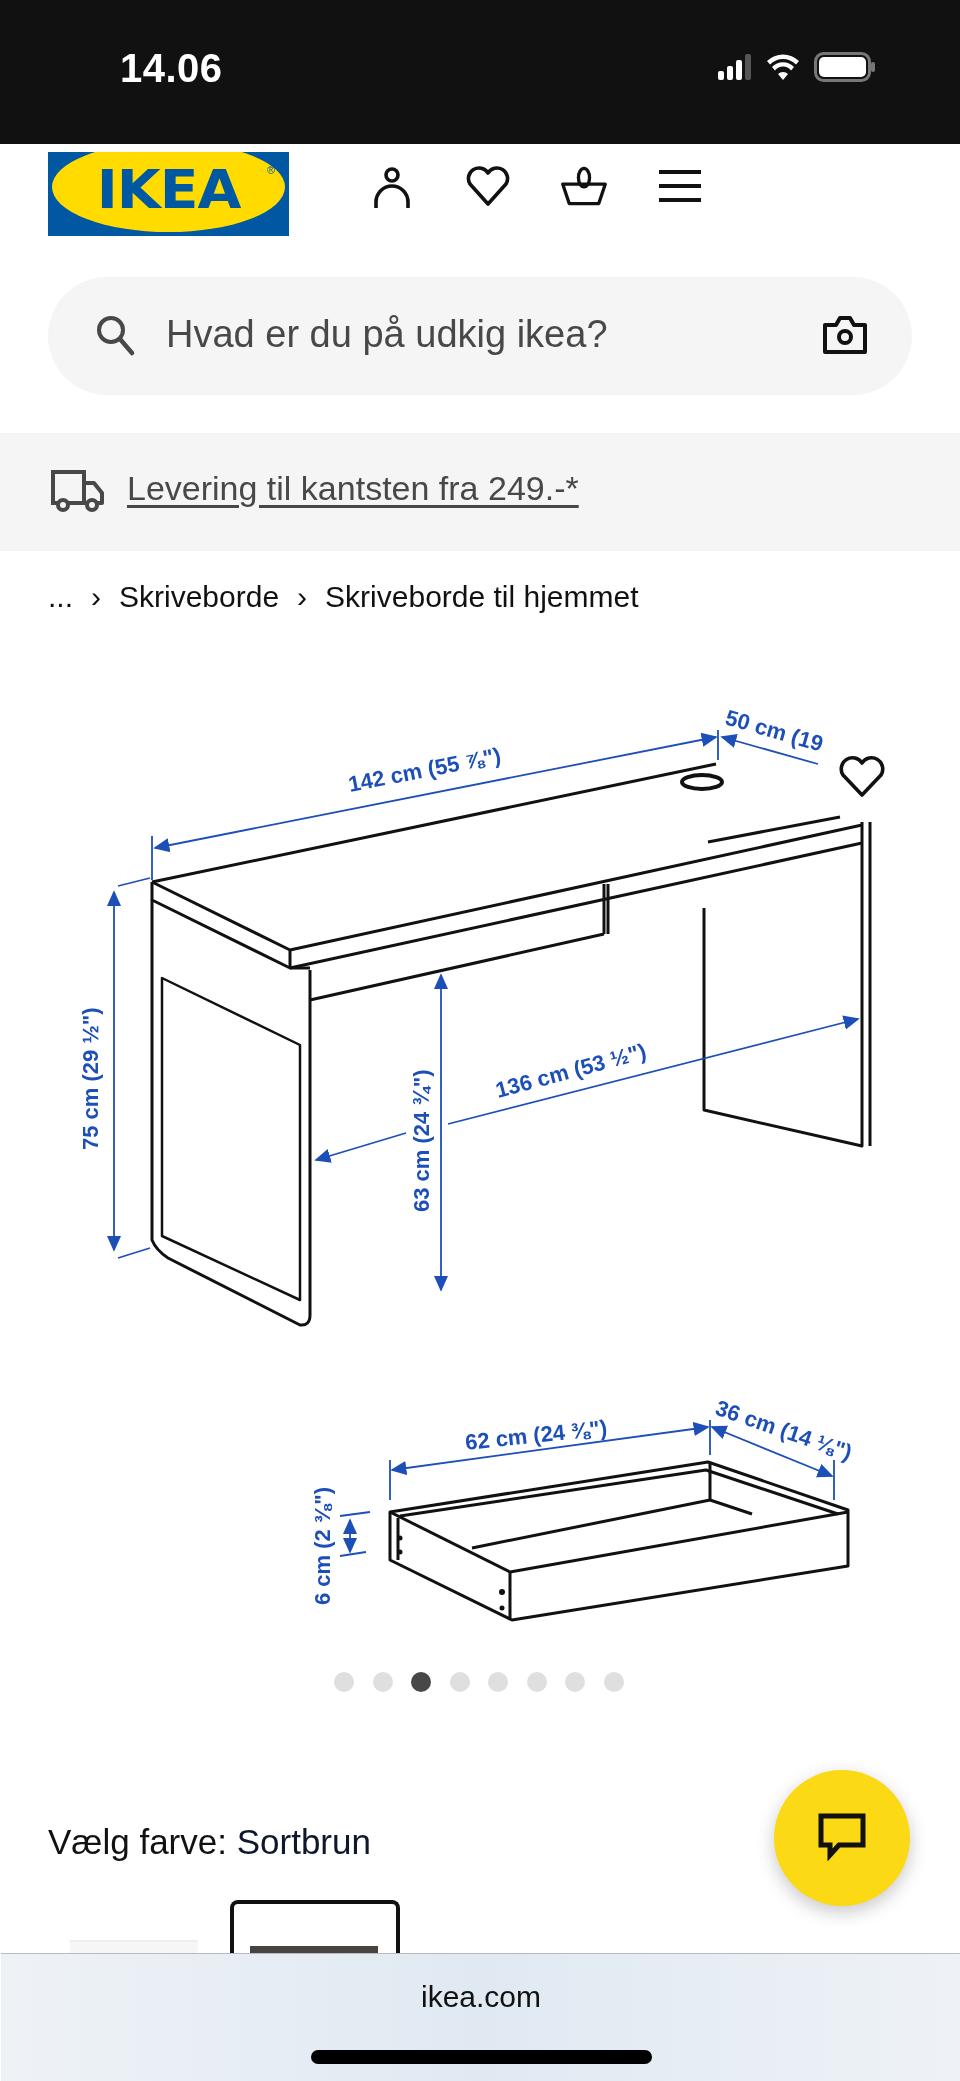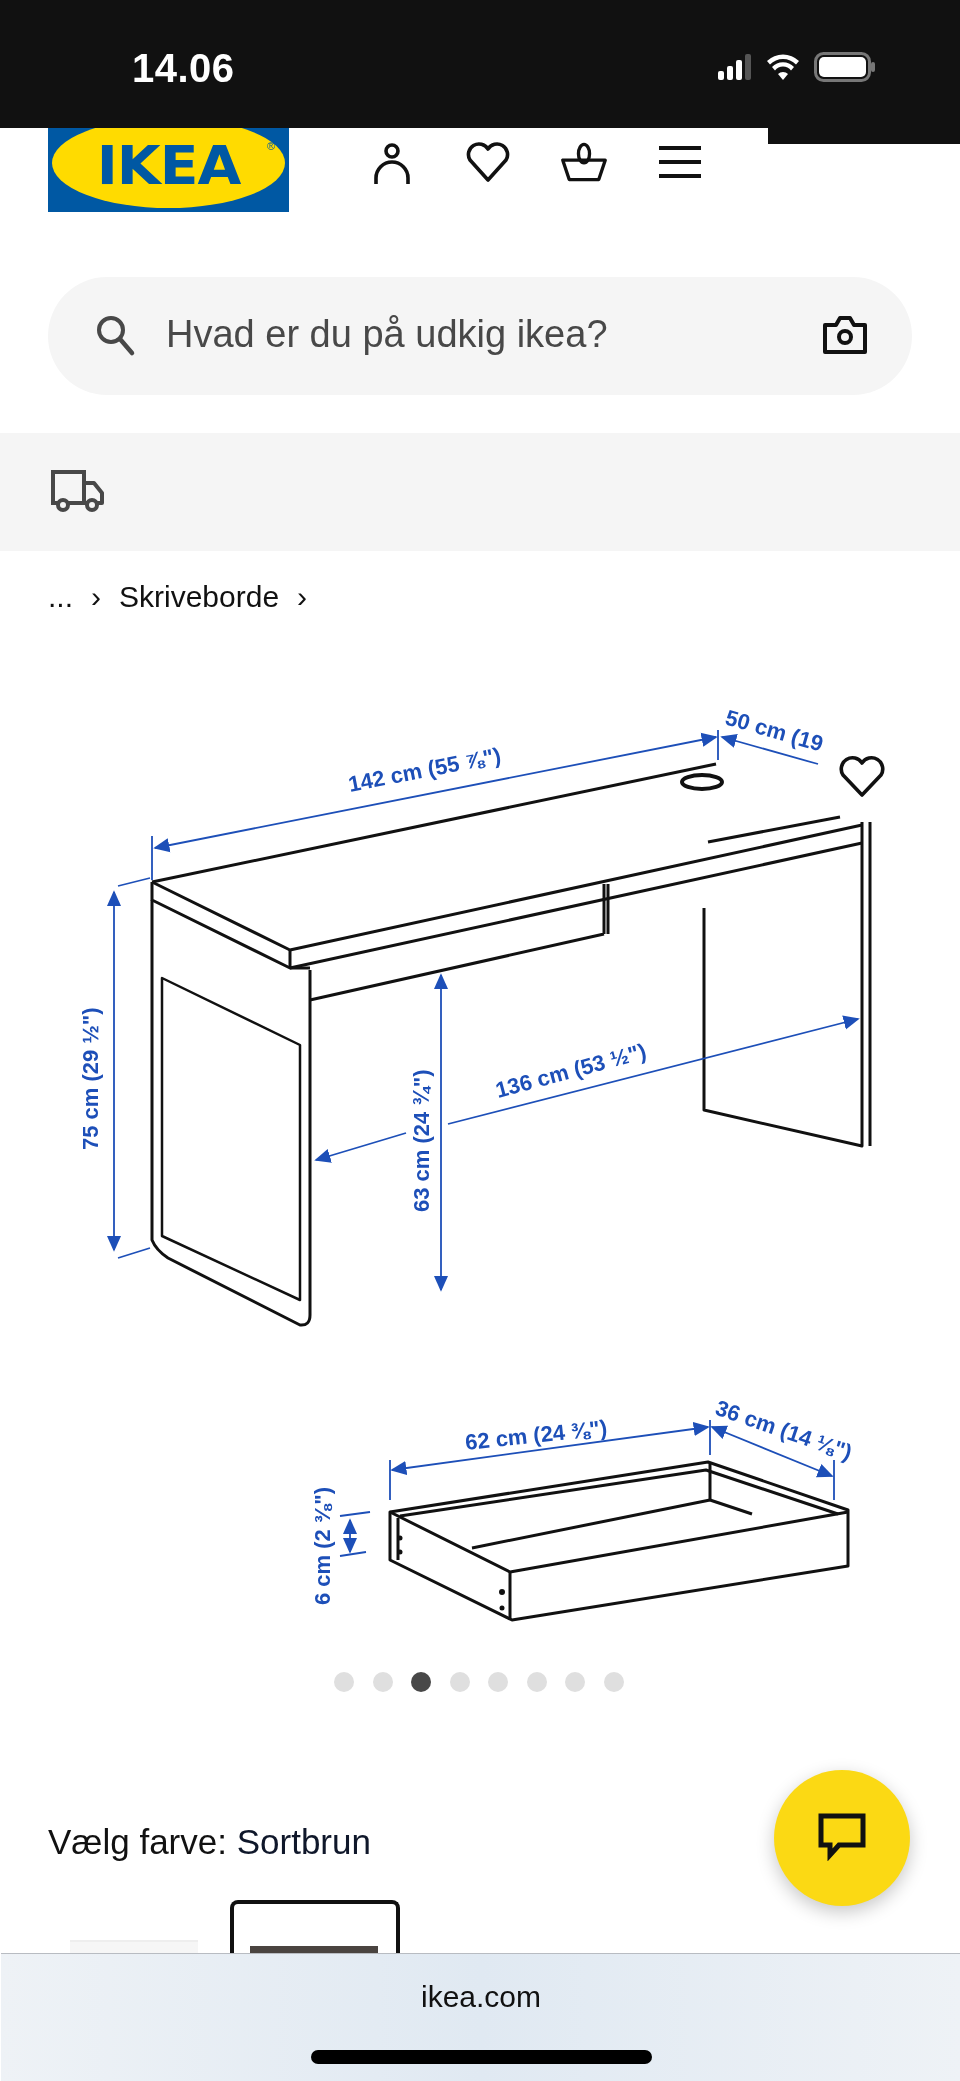--- a/index.html
+++ b/index.html
@@ -1,20 +1,20 @@
 <!DOCTYPE html>
 <html><head>
 <meta charset="utf-8">
 <style>
   * { box-sizing: border-box; margin: 0; padding: 0; }
   html, body { width: 960px; height: 2081px; overflow: hidden; background: #ffffff; font-family: "Liberation Sans", "DejaVu Sans", sans-serif; color: #111; }
   .status-bar { position: absolute; left: 0; top: 0; width: 960px; height: 144px; background: #111111; color: #fff; }
-  .status-time { position: absolute; left: 120px; top: 46px; font-size: 40px; font-weight: 600; letter-spacing: 0.5px; margin-left: 12px; }
+  .status-time { position: absolute; left: 120px; top: 46px; font-size: 40px; font-weight: 600; letter-spacing: 0.5px; }
   .status-icons { position: absolute; right: 84px; top: 52px; display: flex; align-items: center; gap: 14px; }
-  .header { position: absolute; left: 0; top: 128px; width: 768px; height: 100px; background: #fff; padding-left: 12px; }
+  .header { position: absolute; left: 0; top: 152px; width: 768px; height: 100px; background: #fff; padding-left: 12px; }
   .logo { position: absolute; left: 48px; top: 0; width: 241px; height: 84px; background: #0058a3; overflow: hidden; }
   .logo-oval { position: absolute; left: 4px; top: -10px; width: 233px; height: 90px; background: #ffdb00; border-radius: 50%; }
   .logo-text { position: absolute; left: 0; top: 6px; width: 241px; text-align: center; font-family: "DejaVu Sans", sans-serif; font-weight: 900; font-size: 54px; color: #0058a3; letter-spacing: -1px; transform: scaleX(1.05); }
   .logo-reg { position: absolute; right: 14px; top: 12px; font-size: 11px; color: #0058a3; }
   .header-icons { position: absolute; right: 64px; top: 10px; display: flex; gap: 48px; align-items: center; }
   .header-icons .hicon { width: 48px; height: 48px; display: flex; align-items: center; justify-content: center; }
   .search { position: absolute; left: 48px; top: 277px; width: 864px; height: 118px; background: #f5f5f5; border-radius: 59px; }
   .search-icon { position: absolute; left: 46px; top: 36px; }
   .search-placeholder { position: absolute; left: 118px; top: 36px; font-size: 38px; color: #484848; }
   .camera-icon { position: absolute; right: 44px; top: 38px; }
@@ -122,27 +122,29 @@
 
 <div class="delivery-bar">
   <span class="truck-icon">
     <svg width="56" height="44" viewBox="0 0 56 44">
         <path d="M3 3 H34 V34 H3 Z" fill="none" stroke="#484848" stroke-width="4"></path>
         <path d="M34 14 H44 L52 24 V34 H34" fill="none" stroke="#484848" stroke-width="4" stroke-linejoin="round"></path>
         <circle cx="13" cy="36" r="5" fill="#f5f5f5" stroke="#484848" stroke-width="4"></circle>
         <circle cx="42" cy="36" r="5" fill="#f5f5f5" stroke="#484848" stroke-width="4"></circle>
       </svg>
   </span>
+  <span class="delivery-link">Levering til kantsten fra 249.-*</span>
 </div>
 
 <div class="breadcrumb">
   <span>...</span>
   <span class="sep">›</span>
   <span>Skriveborde</span>
   <span class="sep">›</span>
+  <span>Skriveborde til hjemmet</span>
 </div>
 
 <div class="gallery">
   <svg width="960" height="1010" viewBox="0 640 960 1010" style="font-family:'Liberation Sans', sans-serif;">
     <defs>
       <marker id="arr" markerWidth="10" markerHeight="10" refX="8" refY="5" orient="auto-start-reverse">
         <path d="M0 1 L9 5 L0 9 Z" fill="#1d4fb8"></path>
       </marker>
     </defs>
 

